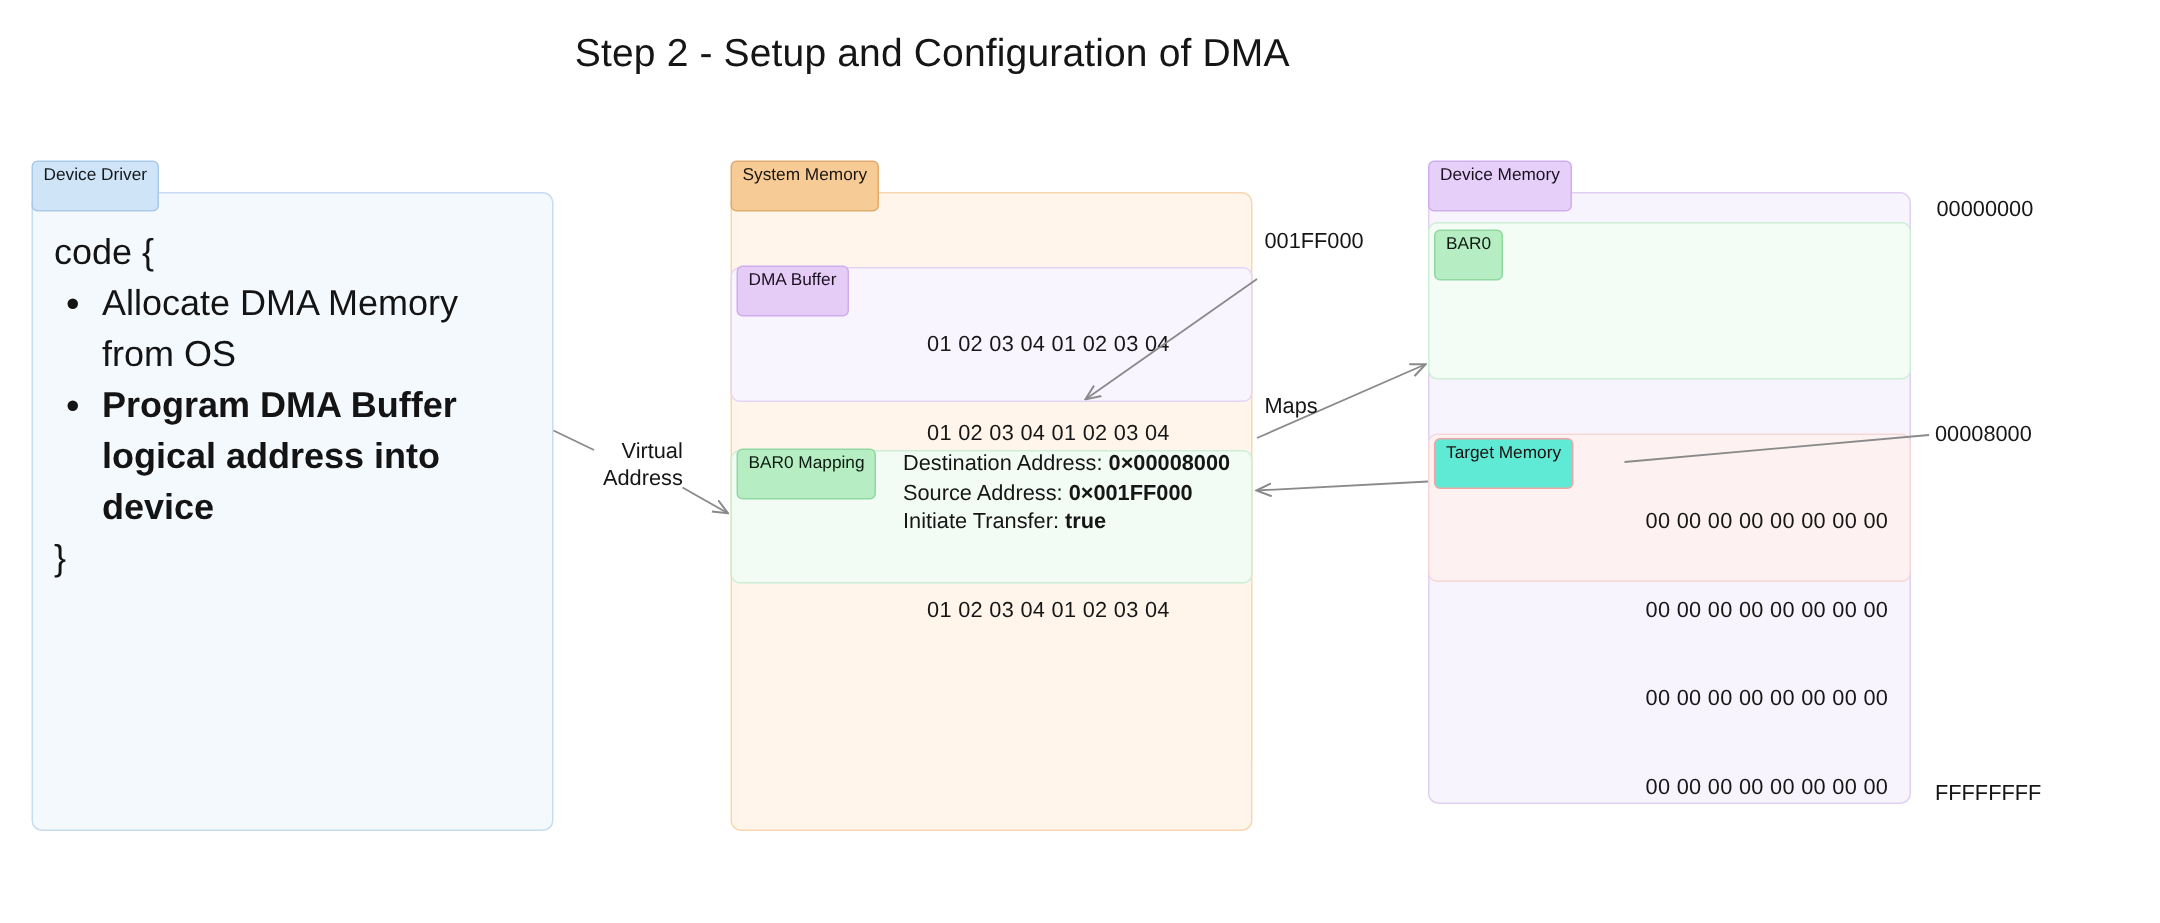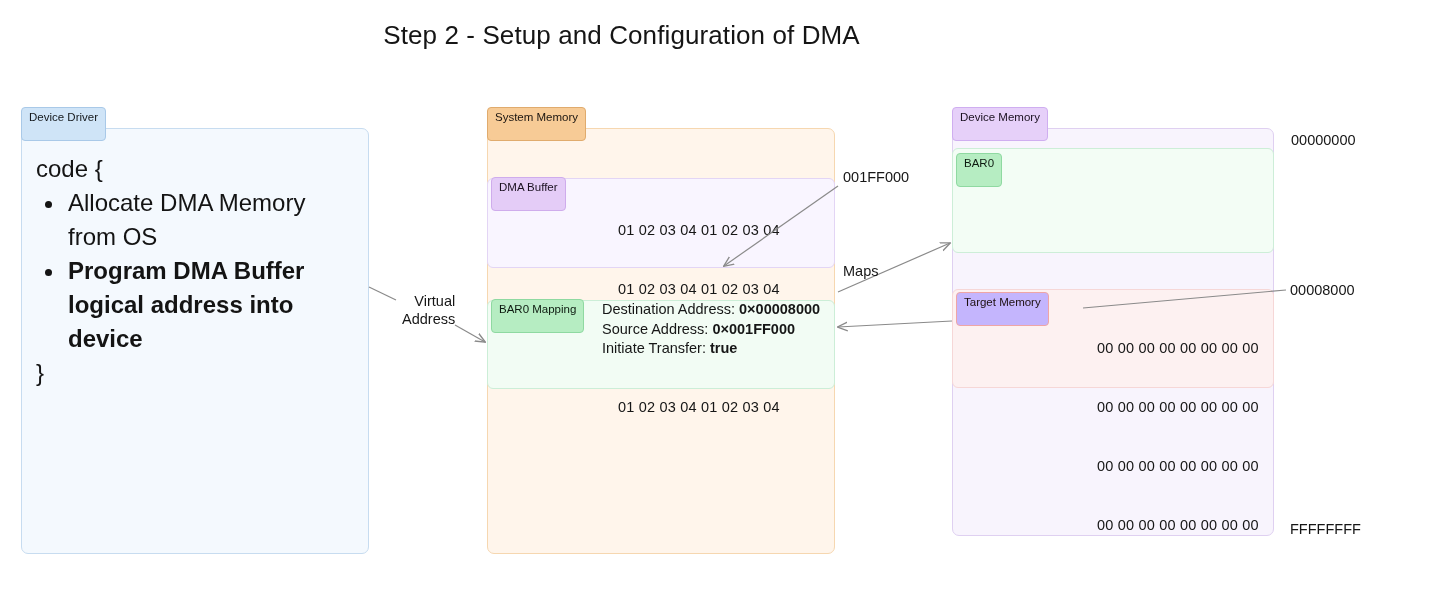--- a/index.html
+++ b/index.html
@@ -33,21 +33,21 @@
     border: 1px solid rgba(0,0,0,0.18);
     white-space: nowrap;
     font-weight: 400;
     z-index: 6;
   }
   .badge-blue   { background: #cfe4f7; border-color: #a9c9e8; color: #14181c; }
   .badge-orange { background: #f7cb96; border-color: #e0ab6d; color: #1b1510; }
   .badge-purple { background: #e4ccf7; border-color: #cfacec; color: #1a1020; }
   .badge-purple2{ background: #e6d0f9; border-color: #cfaef0; color: #1a1020; }
   .badge-green  { background: #b6edc2; border-color: #8fd9a1; color: #0d1a10; }
-  .badge-pink   { background: #c4b5fd; border-color: #efa5a5; color: #1c0f0f; }
+  .badge-pink   { background: #5eead4; border-color: #efa5a5; color: #1c0f0f; }
 
   
   .panel { position: absolute; border-radius: 7px; }
   .panel-driver {
     left: 21px; top: 128px; width: 348px; height: 426px;
     background: #f4f9fe; border: 1px solid #c7dcf0;
   }
   .panel-sysmem {
     left: 487px; top: 128px; width: 348px; height: 426px;
     background: #fff5eb; border: 1px solid #f6d7b0;
@@ -116,21 +116,21 @@
   
   .anno {
     position: absolute;
     font-size: 14.5px;
     line-height: 18px;
     color: #161616;
     white-space: pre;
     z-index: 7;
   }
   .anno-virtual  { left: 402px; top: 292px; text-align: right; }
-  .anno-001ff000 { left: 843px; top: 168px; text-align: center; }
+  .anno-001ff000 { left: 843px; top: 152px; text-align: center; }
   .anno-maps     { left: 843px; top: 262px; }
   .anno-addr-0   { left: 1291px; top: 131px; }
   .anno-addr-8k  { left: 1290px; top: 281px; }
   .anno-addr-f   { left: 1290px; top: 520px; }
 
   
   svg.connectors {
     position: absolute; left: 0; top: 0;
     width: 1440px; height: 615px;
     pointer-events: none;

